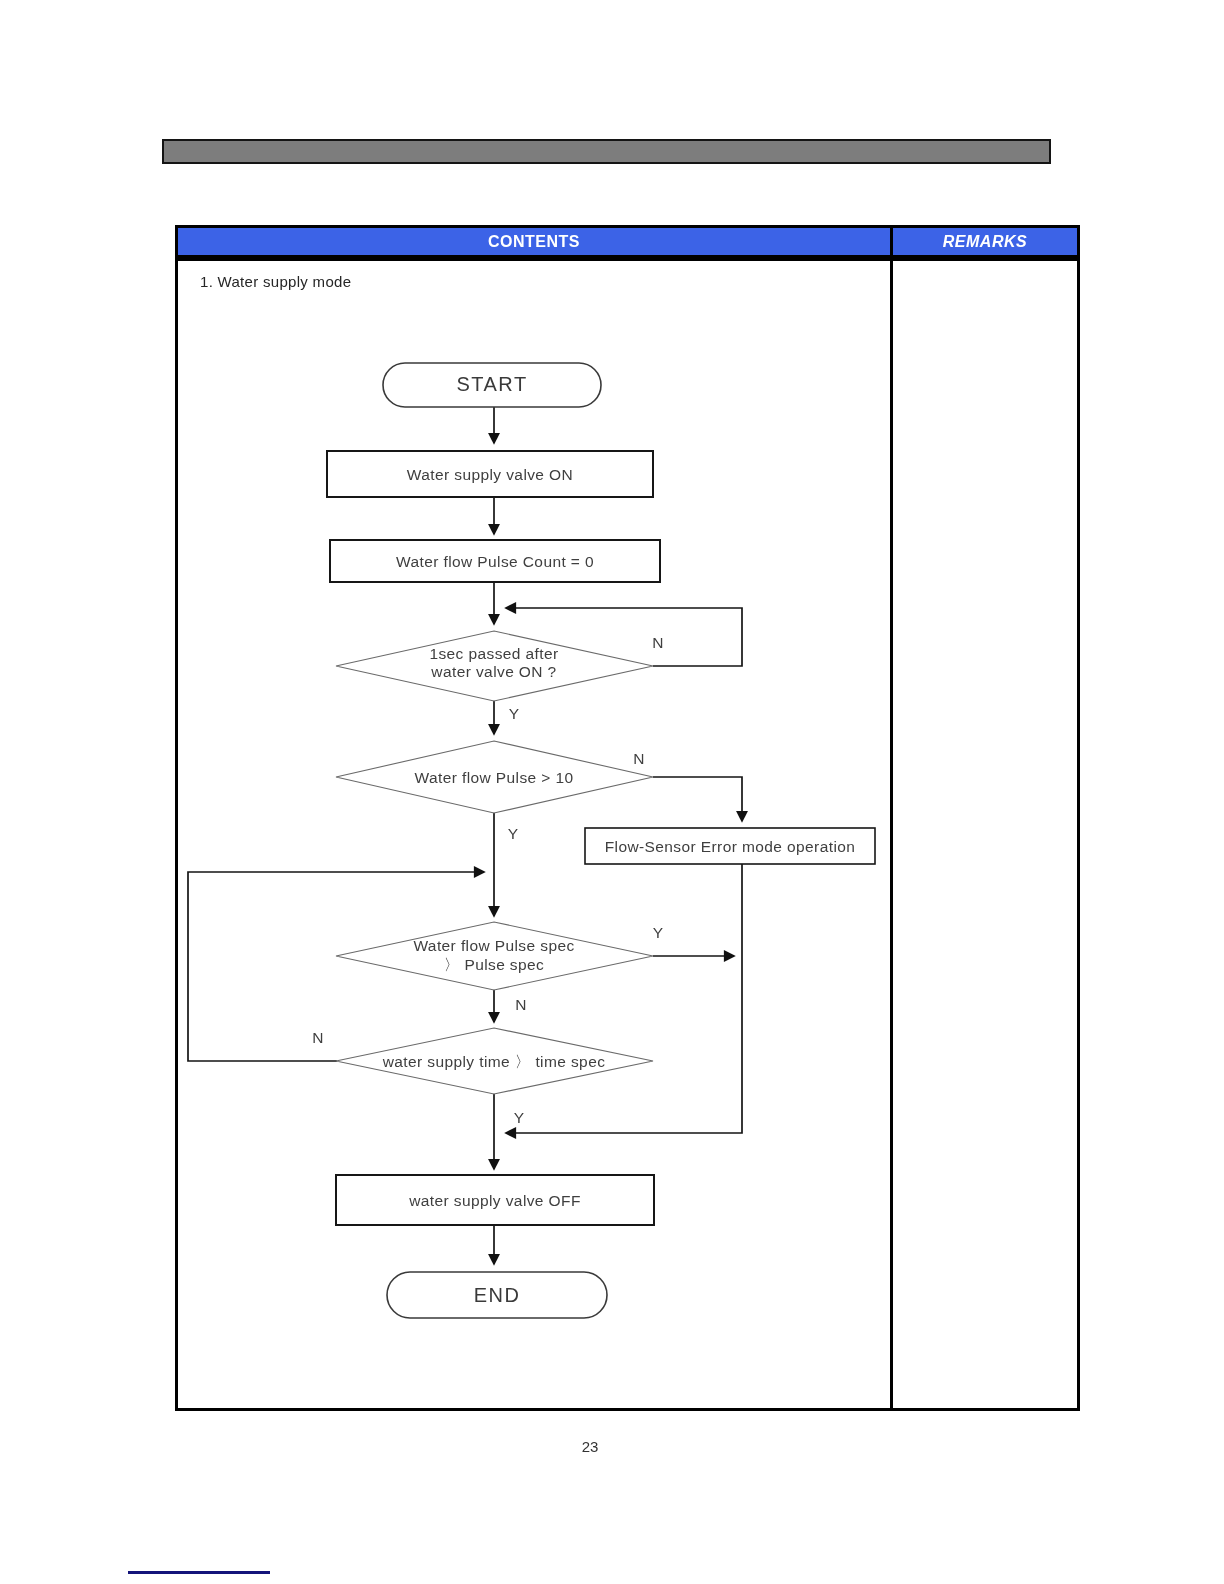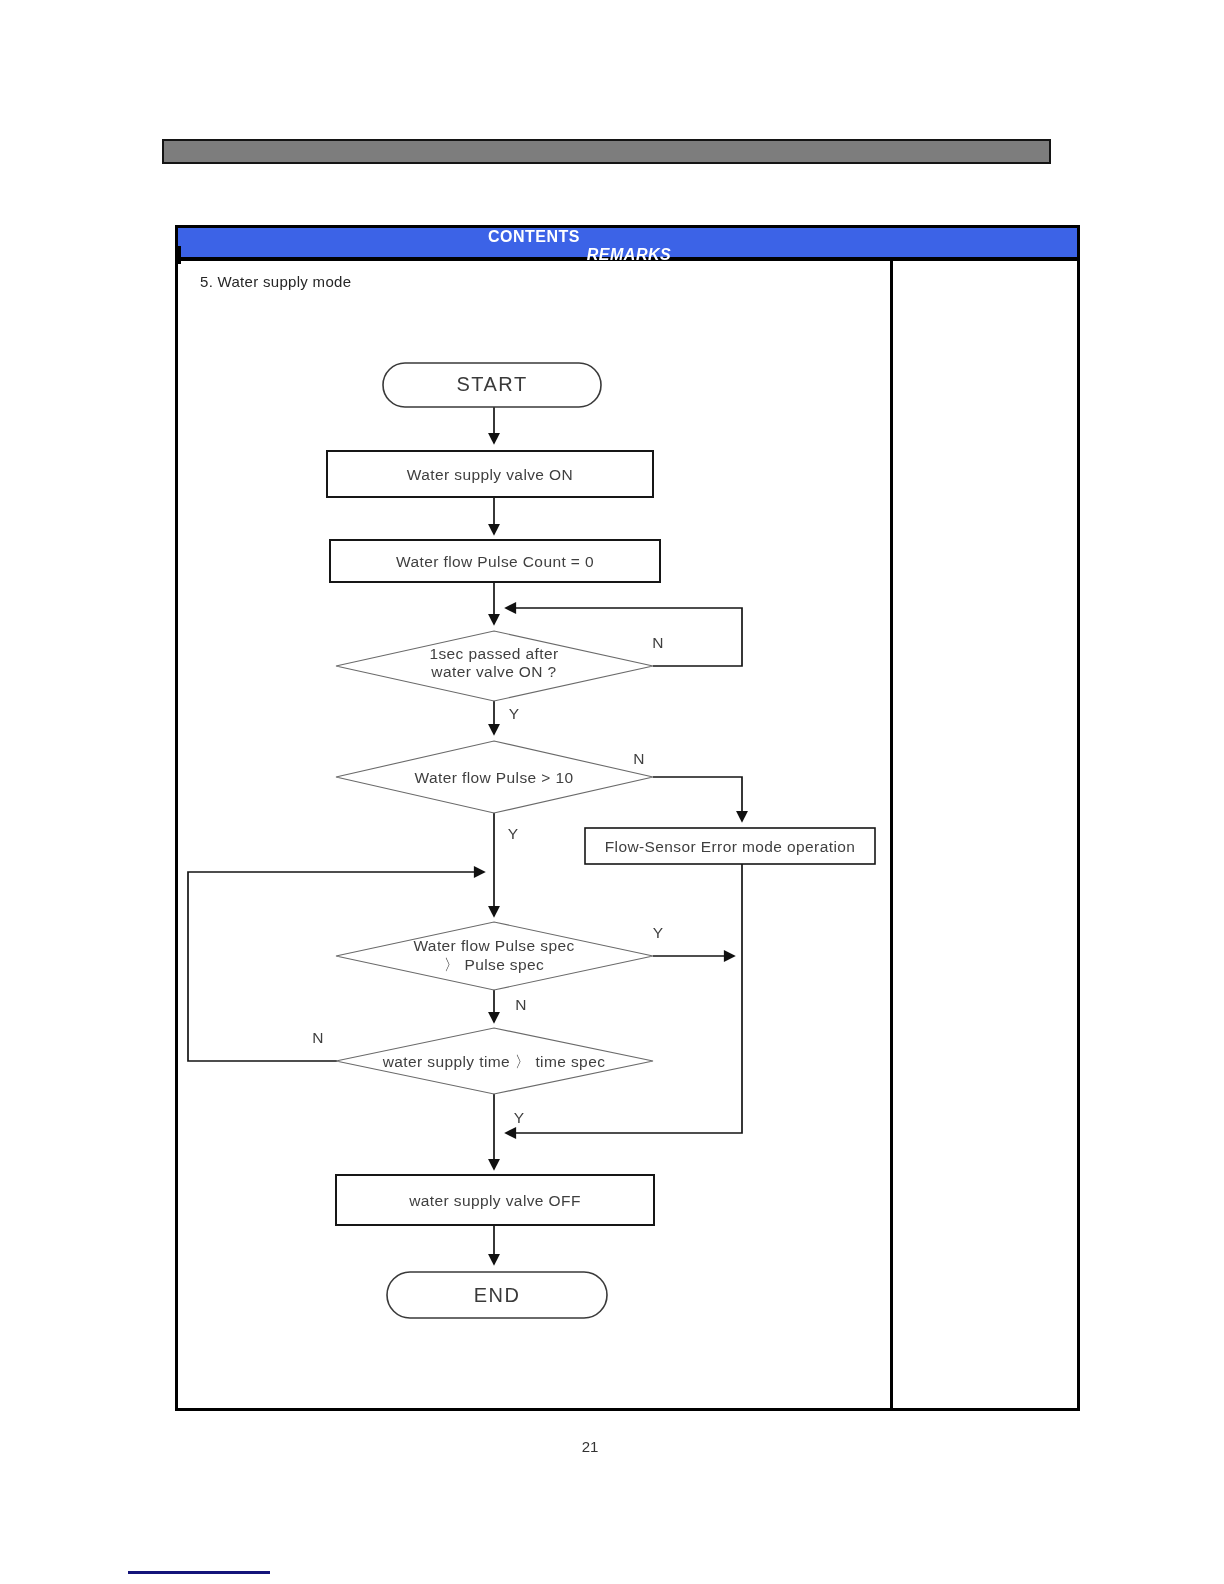--- a/index.html
+++ b/index.html
@@ -12,21 +12,21 @@
   }
   .gray-bar{
     position:absolute;left:162px;top:139px;width:885px;height:21px;
     background:#7d7d7d;border:2px solid #141414;
   }
   .doc-table{
     position:absolute;left:175px;top:225px;width:905px;height:1186px;
     border:3px solid #000;box-sizing:border-box;background:#fff;
   }
   .tbl-header{
-    display:flex;height:33px;border-bottom:4px solid #000000;box-sizing:border-box;flex-direction:column;
+    display:flex;height:33px;border-bottom:6px solid #000000;box-sizing:border-box;
   }
   .th{
     display:flex;align-items:center;justify-content:center;
     color:#ffffff;font-weight:bold;font-size:16px;letter-spacing:.5px;
   }
   .th-contents{width:712px;}
   .th-remarks{flex:1;border-left:3px solid #000;box-sizing:border-box;font-style:italic;}
   .col-divider{
     position:absolute;left:712px;top:33px;bottom:0;width:3px;background:#000;
   }
@@ -63,21 +63,21 @@
   <div class="doc-table">
     <div class="tbl-header" style="background:#3c63e7;">
       <div class="th th-contents">
         <span>CONTENTS</span>
       </div>
       <div class="th th-remarks">
         <span>REMARKS</span>
       </div>
     </div>
     <div class="col-divider"></div>
-    <div class="section-title">5. Water supply mode</div>
+    <div class="section-title">1. Water supply mode</div>
   </div>
 
   <svg class="flow" width="1224" height="1584" viewBox="0 0 1224 1584">
     <defs>
       <marker id="ah" viewBox="0 0 10 10" refX="8.5" refY="5" markerWidth="8.5" markerHeight="7" orient="auto-start-reverse">
         <polygon points="0,0 10,5 0,10" fill="#111"></polygon>
       </marker>
     </defs>
 
     <path class="conn" d="M494 407 V443" marker-end="url(#ah)"></path>
@@ -128,15 +128,15 @@
     <text x="318" y="1043" text-anchor="middle">N</text>
     <text x="519" y="1123" text-anchor="middle">Y</text>
 
     <rect class="shape box" x="336" y="1175" width="318" height="50"></rect>
     <text x="495" y="1206" text-anchor="middle">water supply valve OFF</text>
 
     <rect class="shape oval" x="387" y="1272" width="220" height="46" rx="23" ry="23"></rect>
     <text class="terminal" x="497" y="1302" text-anchor="middle">END</text>
   </svg>
 
-  <div class="page-number">21</div>
+  <div class="page-number">23</div>
   <div class="navy-line"></div>
 </div>
 
 </body></html>

